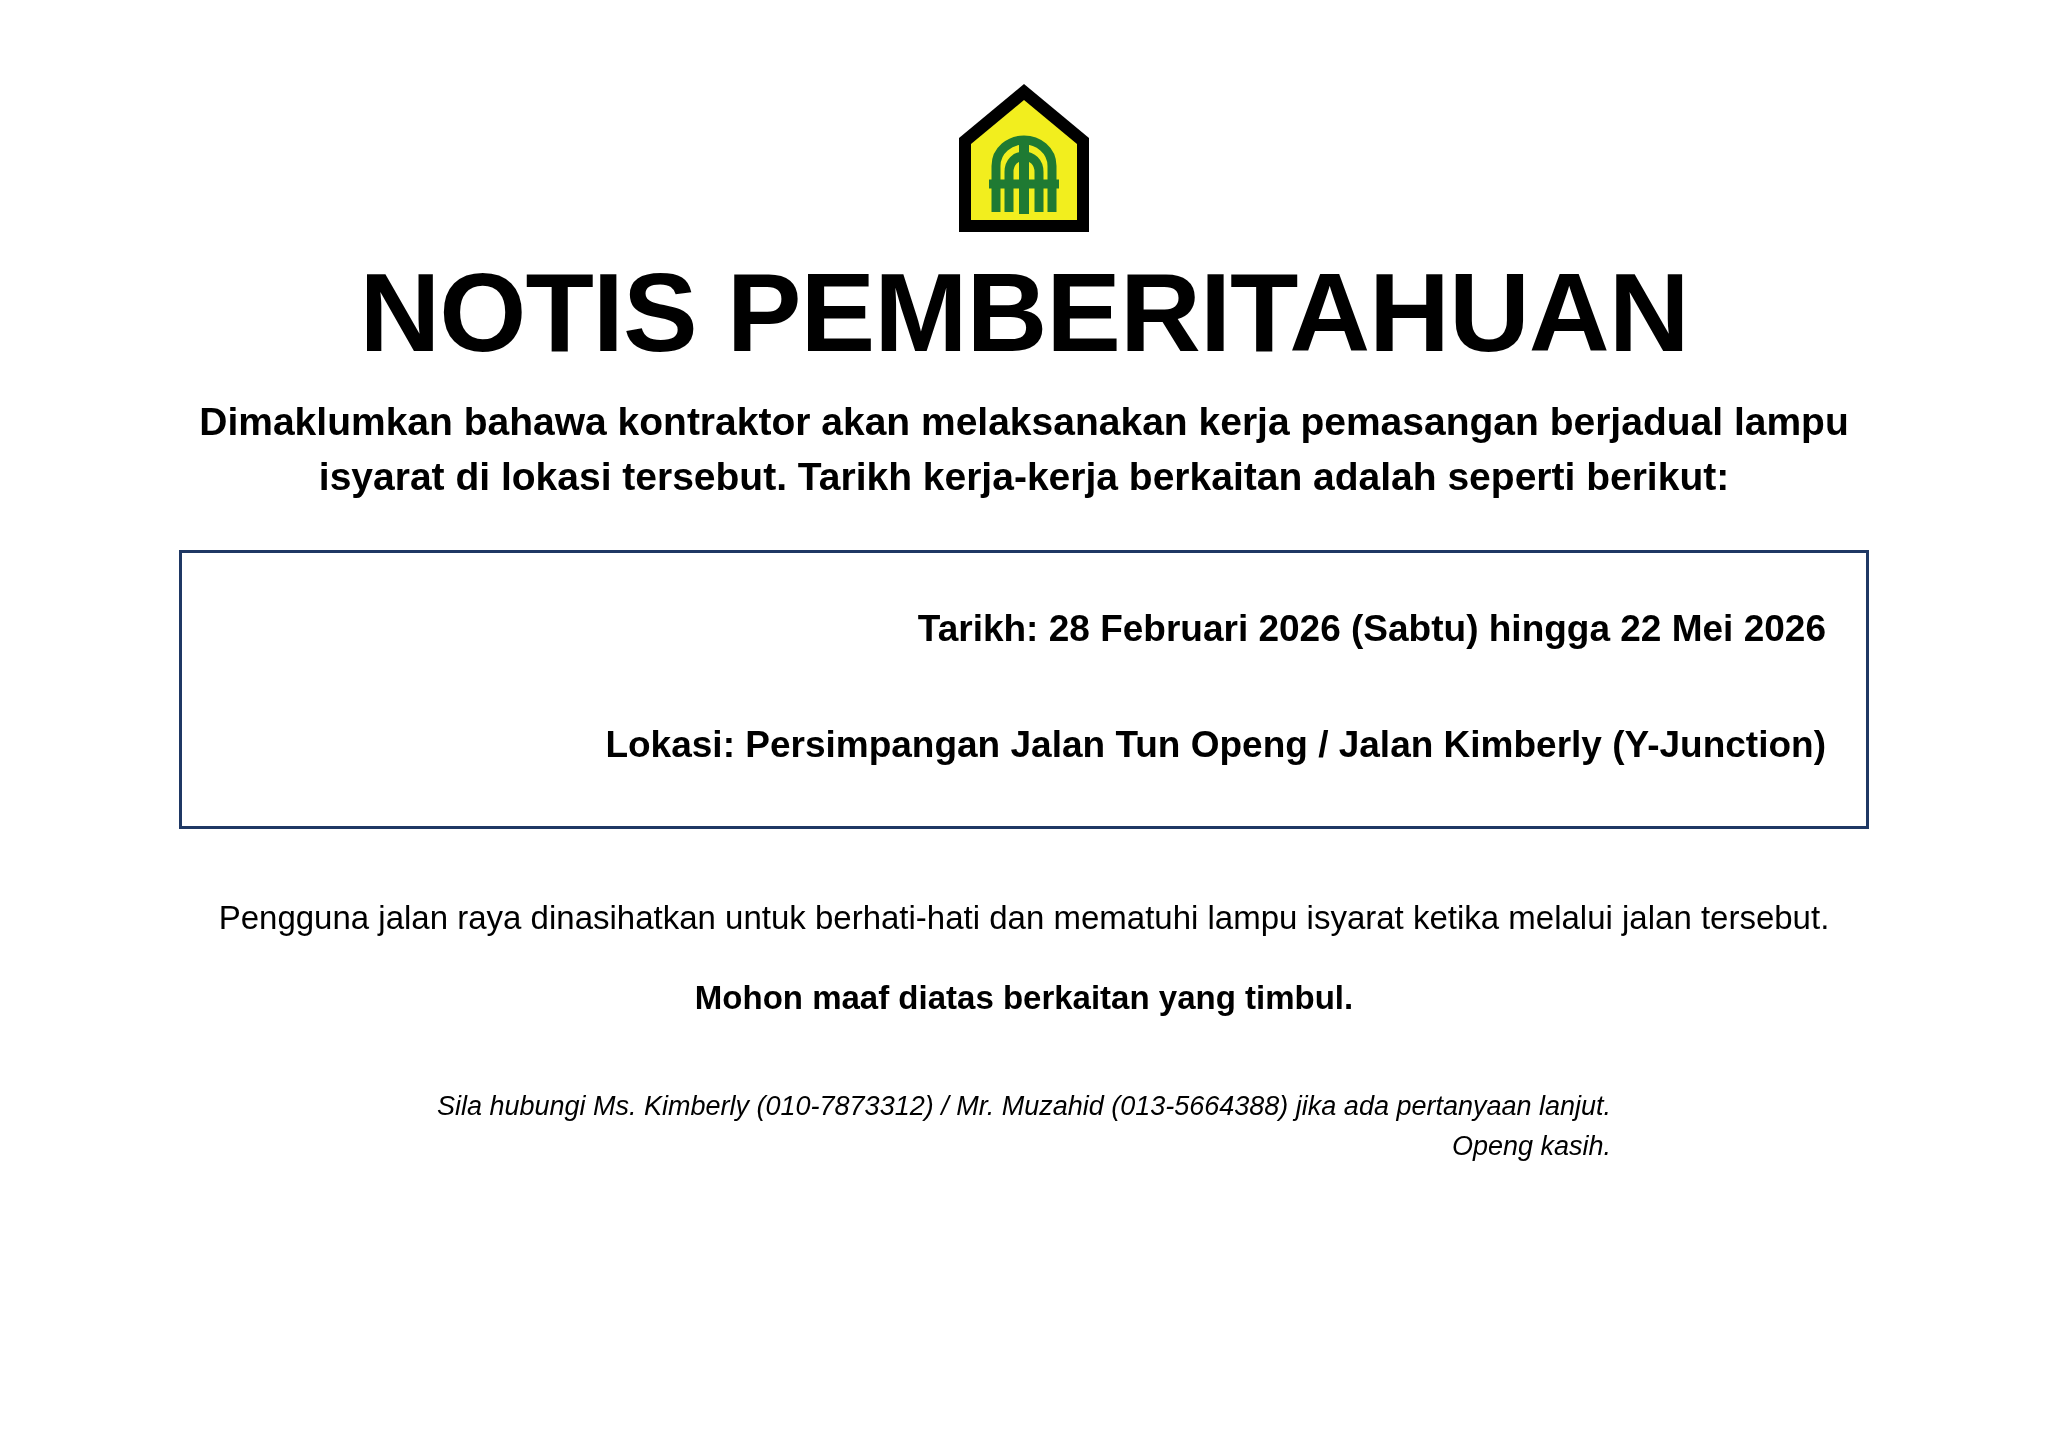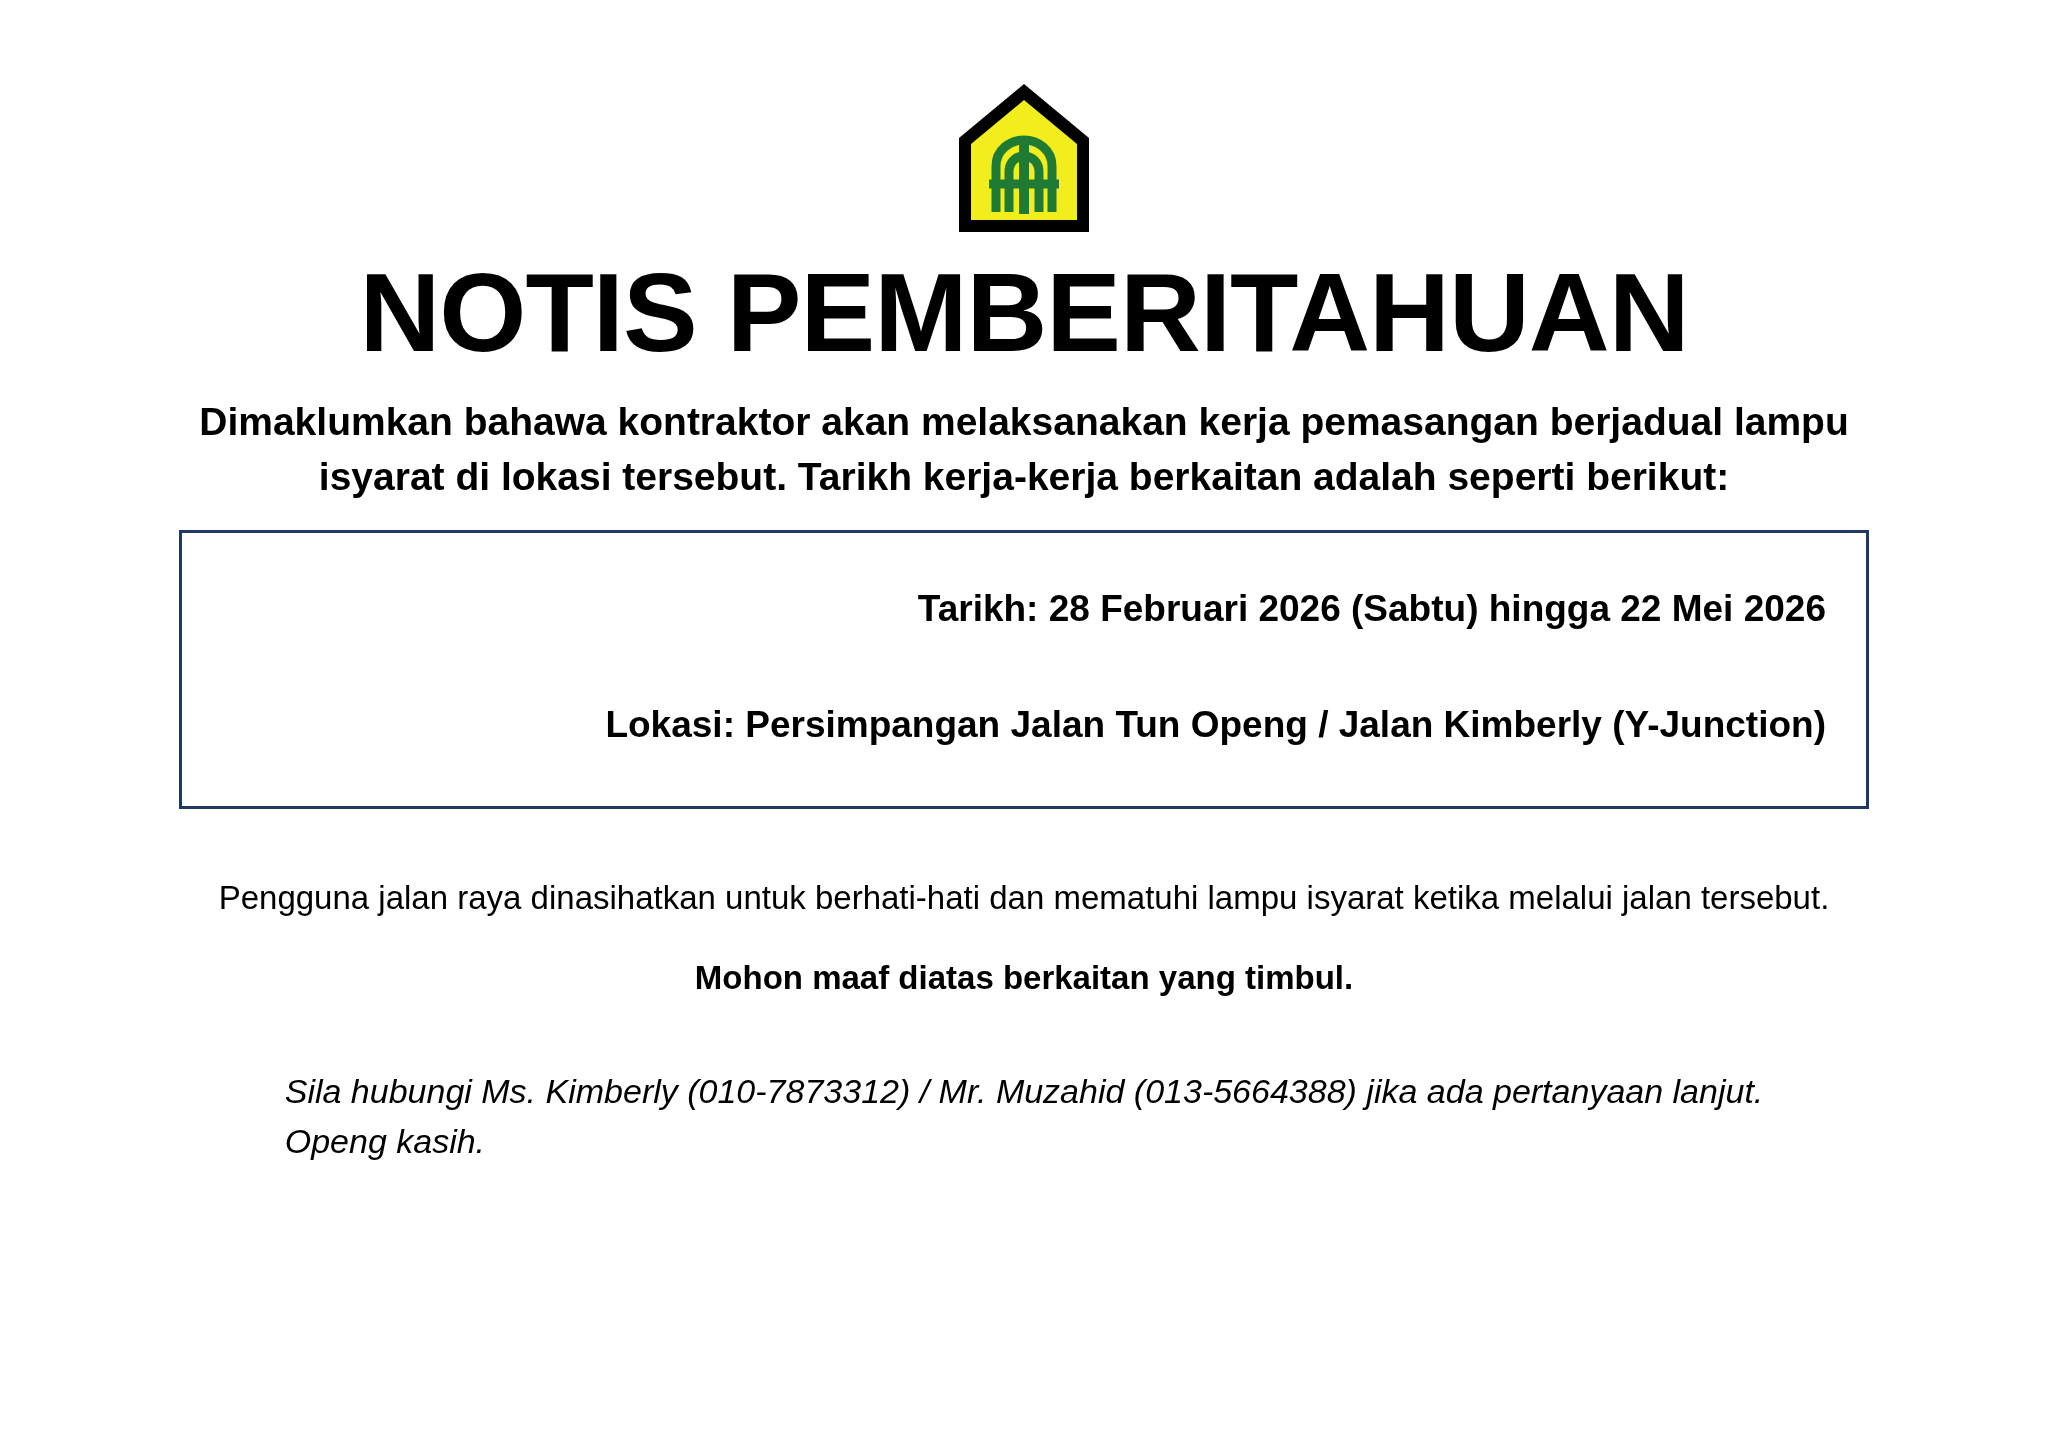--- a/index.html
+++ b/index.html
@@ -48,21 +48,21 @@
     white-space: nowrap;
   }
 
   
   .intro {
     font-size: 39px;
     font-weight: bold;
     line-height: 1.42;
     text-align: center;
     max-width: 1700px;
-    margin: 0 0 20px 0;
+    margin: 0 0 40px 0;
   }
 
   
   .detail-box {
     border: 3px solid #1f3864;
     width: 1690px;
     box-sizing: border-box;
     padding: 52px 40px 56px 40px;
     margin: 6px 0 0 0;
     text-align: right;
@@ -88,23 +88,23 @@
   .apology {
     font-size: 33px;
     font-weight: bold;
     text-align: center;
     margin: 38px 0 0 0;
   }
 
   
   .footer {
     margin-top: 70px;
-    text-align: left;
+    text-align: right;
     font-style: italic;
-    font-size: 34px;
+    font-size: 27px;
     line-height: 1.45;
     max-width: 1700px;
   }
   .footer-line { display: block; }
 </style>
 </head>
 <body>
 
 <div class="page">
 

